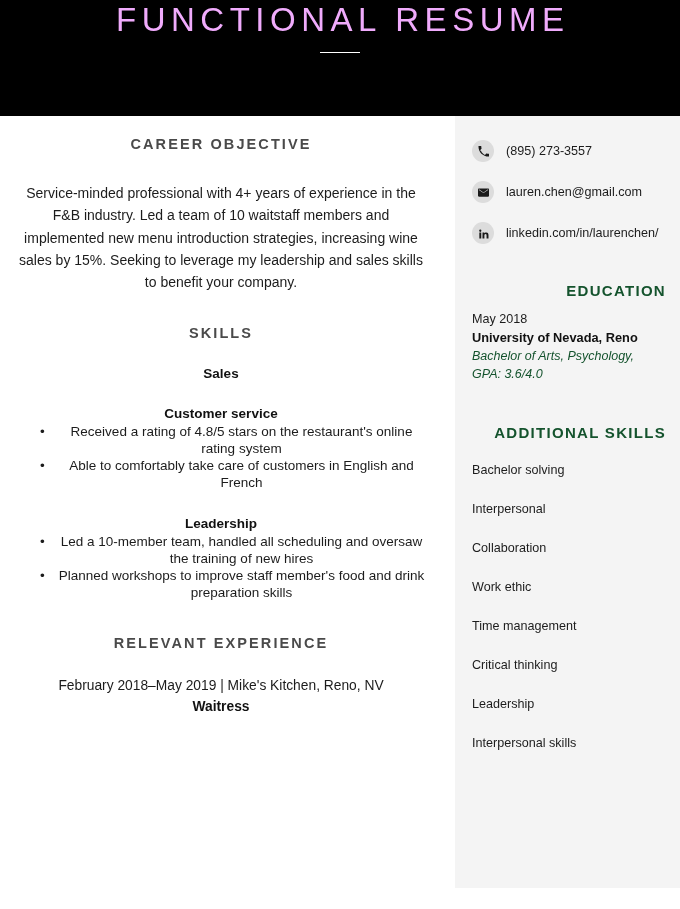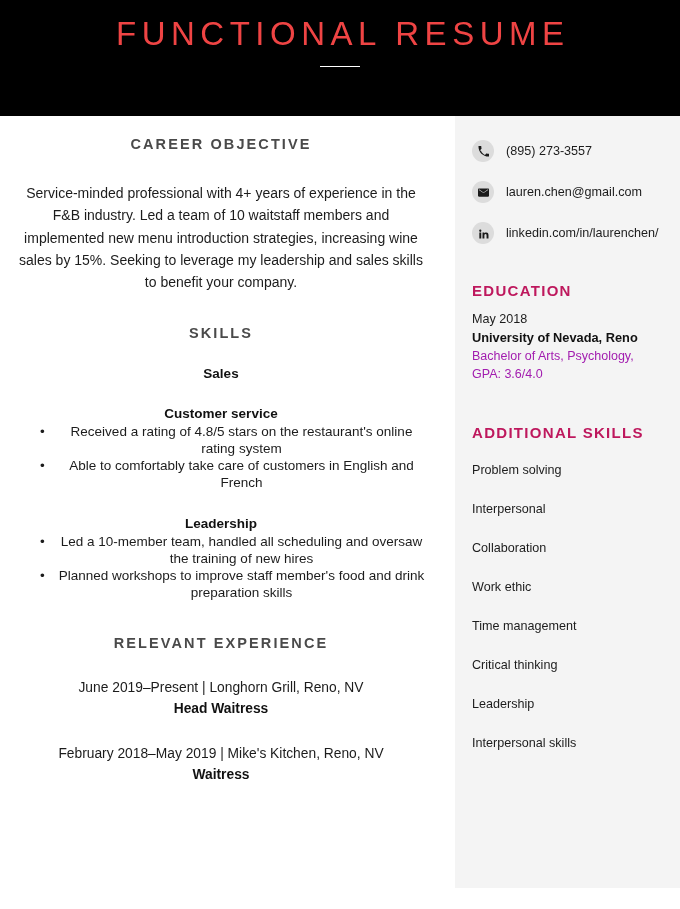--- a/index.html
+++ b/index.html
@@ -27,26 +27,26 @@
     position: absolute;
     left: 0;
     top: 0;
     width: 680px;
     height: 116px;
     background: #000000;
     text-align: center;
   }
   .banner-title {
     display: block;
-    padding-top: 14px;
+    padding-top: 0;
     font-size: 33px;
     line-height: 40px;
     font-weight: 300;
     letter-spacing: 5.5px;
-    color: #ef4444;
+    color: #f0abfc;
     text-indent: 5.5px;
   }
   .banner-rule {
     width: 40px;
     height: 1px;
     background: #ffffff;
     margin: 12px auto 0 auto;
   }
 
   
@@ -173,41 +173,43 @@
     font-size: 12.6px;
     line-height: 16px;
     color: #1c1c1c;
     white-space: nowrap;
   }
 
   .side-head {
     font-size: 15px;
     font-weight: bold;
     letter-spacing: 1.3px;
-    color: #be185d;
+    color: #14532d;
     text-transform: uppercase;
     margin: 0;
+    text-align: right;
   }
   .edu-block { margin-top: 20px; }
   .edu-date {
     font-size: 12.6px;
     line-height: 18.5px;
     color: #1c1c1c;
     margin-top: 11px;
   }
   .edu-school {
     font-size: 12.8px;
     line-height: 18.5px;
     font-weight: bold;
     color: #111111;
   }
   .edu-degree {
     font-size: 12.5px;
     line-height: 18px;
-    color: #a21caf;
+    font-style: italic;
+    color: #14532d;
   }
 
   .addskills-head { margin-top: 41px; }
   .addskill {
     font-size: 12.6px;
     line-height: 16px;
     color: #1c1c1c;
     margin-top: 23px;
   }
   .addskill.first { margin-top: 21px; }
@@ -251,24 +253,20 @@
           <ul class="bullets">
             <li>Led a 10-member team, handled all scheduling and oversaw the training of new hires</li>
             <li>Planned workshops to improve staff member's food and drink preparation skills</li>
           </ul>
         </div>
       </div>
 
       <div>
         <h2 class="sec-head exp-head">RELEVANT EXPERIENCE</h2>
 
-        <div class="exp-item first">
-          <div class="exp-meta">June 2019–Present | Longhorn Grill, Reno, NV</div>
-          <div class="exp-title">Head Waitress</div>
-        </div>
 
         <div class="exp-item">
           <div class="exp-meta">February 2018–May 2019 | Mike's Kitchen, Reno, NV</div>
           <div class="exp-title">Waitress</div>
         </div>
       </div>
 
     </div>
 
     <div class="side-col">
@@ -307,21 +305,21 @@
       <div class="edu-block">
         <h2 class="side-head">EDUCATION</h2>
         <div class="edu-date">May 2018</div>
         <div class="edu-school">University of Nevada, Reno</div>
         <div class="edu-degree">Bachelor of Arts, Psychology,</div>
         <div class="edu-degree">GPA: 3.6/4.0</div>
       </div>
 
       <div>
         <h2 class="side-head addskills-head">ADDITIONAL SKILLS</h2>
-        <div class="addskill first">Problem solving</div>
+        <div class="addskill first">Bachelor solving</div>
         <div class="addskill">Interpersonal</div>
         <div class="addskill">Collaboration</div>
         <div class="addskill">Work ethic</div>
         <div class="addskill">Time management</div>
         <div class="addskill">Critical thinking</div>
         <div class="addskill">Leadership</div>
         <div class="addskill">Interpersonal skills</div>
       </div>
 
     </div>

